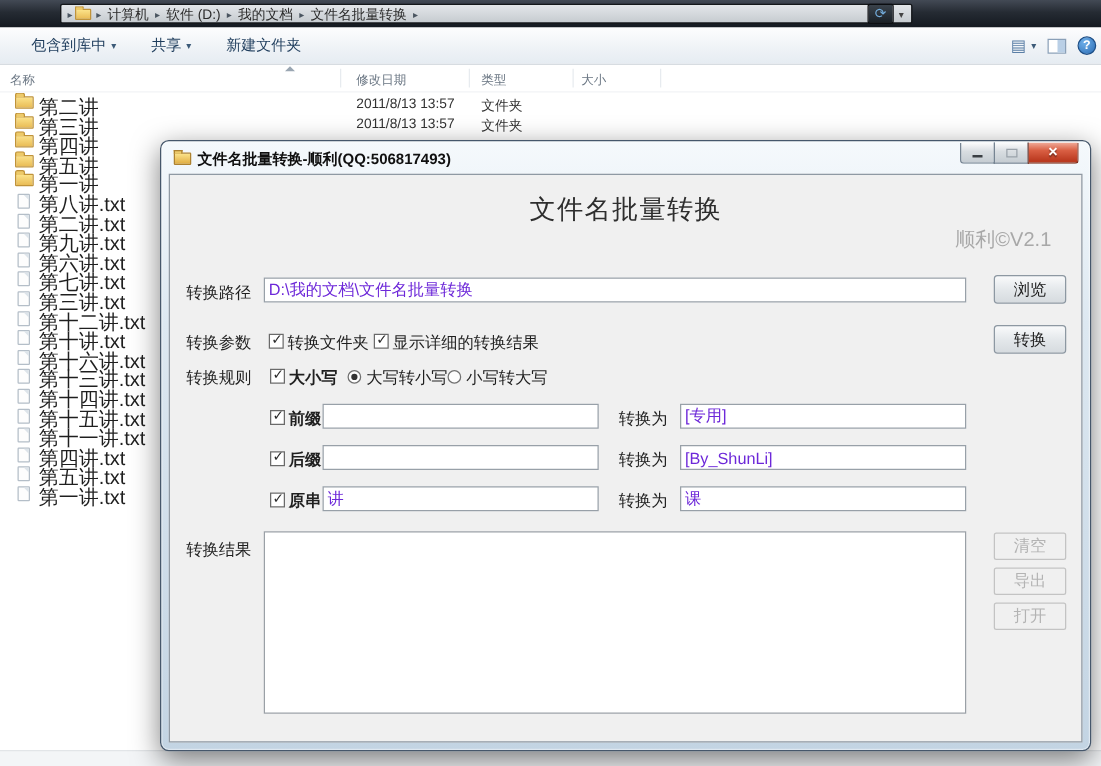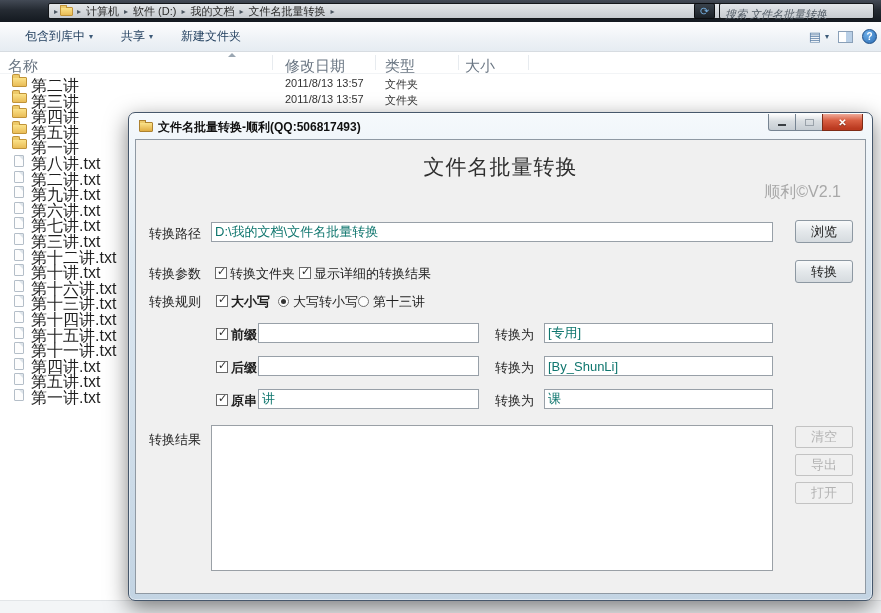--- a/index.html
+++ b/index.html
@@ -43,21 +43,21 @@
   .icon-viewlist { color:#5b7fa6; font-size:13px; }
   .icon-viewlist::before { content:"▤"; }
   .icon-preview { width:15px; height:12px; border:1px solid #8aa0b8; background:#fff; position:relative; }
   .icon-preview::after { content:""; position:absolute; right:0; top:0; width:6px; height:100%; background:#b9cfe6; }
   .icon-help { width:15px; height:15px; border-radius:50%; background:radial-gradient(circle at 35% 30%,#6fb0ea,#2b6cb4);
     border:1px solid #1d4e86; color:#fff; font-size:10px; font-weight:bold; text-align:center; line-height:14px; }
   .icon-help::before { content:"?"; }
 
   
   .colhead { position:absolute; left:0; top:52px; width:100%; height:22px; background:#fff;
-    font-size:15px; color:#6a7683; border-bottom:1px solid #f2f4f6; }
+    font-size:10px; color:#6a7683; border-bottom:1px solid #f2f4f6; }
   .colhead .h { position:absolute; top:5px; cursor:default; }
   .h-name { left:8px; } .h-date { left:285px; } .h-type { left:385px; } .h-size { left:465px; }
   .col-sep { position:absolute; top:3px; width:1px; height:15px; background:#e7ebef; }
   .sort-asc { position:absolute; left:228px; top:1px; width:0; height:0;
     border-left:4px solid transparent; border-right:4px solid transparent; border-bottom:4px solid #9aa6b2; }
 
   
   .filelist { position:absolute; left:0; top:75px; width:100%; }
   .frow { position:relative; height:15.6px; width:100%; }
   .ficon { position:absolute; top:2px; }
@@ -100,21 +100,21 @@
 
   .dlg-content { position:absolute; left:6px; right:6px; top:26px; bottom:6px;
     background:#f0f0f0; border:1px solid #8f99a3; }
   .dlg-heading { position:absolute; left:0; top:13px; width:100%; text-align:center;
     font-size:21px; color:#2e2e2e; letter-spacing:1px; }
   .dlg-version { position:absolute; top:42px; right:24px; font-size:16px; color:#a8a8a8; }
 
   .lbl { position:absolute; font-size:13px; color:#1f1f1f; white-space:nowrap; }
   .b { font-weight:bold; }
   .tfield { position:absolute; height:20px; border:1px solid #98a0a8; background:#fff;
-    font-family:"Liberation Sans", sans-serif; font-size:13px; color:#0f766e; padding:0 3px; outline:none; }
+    font-family:"Liberation Sans", sans-serif; font-size:13px; color:#6d28d9; padding:0 3px; outline:none; }
   .btn { position:absolute; width:58px; height:23px; border:1px solid #8d98a2; border-radius:3px;
     background:linear-gradient(#f9fafb,#e4e8eb 50%,#d6dbdf); font-size:13px; color:#222;
     display:flex; align-items:center; justify-content:center; cursor:default; }
   .btn.disabled { background:#f0f0f0; border:1px solid #c3c3c3; color:#b3b3b3; border-radius:2px; height:22px; }
   .cb { position:absolute; width:12px; height:12px; background:#fff; border:1px solid #6a6a6a; }
   .cb.checked::after { content:"✓"; position:absolute; left:1px; top:-3px; font-size:11px; color:#2b2b2b; }
   .radio { position:absolute; width:11px; height:11px; border:1px solid #707070; border-radius:50%; background:#fdfdfd; }
   .radio.sel::after { content:""; position:absolute; left:2px; top:2px; width:5px; height:5px;
     background:#333; border-radius:50%; }
   .result-area { position:absolute; left:75px; top:285px; width:562px; height:146px;
@@ -135,23 +135,20 @@
       <span class="sep"></span>
       <span class="crumb">软件 (D:)</span>
       <span class="sep"></span>
       <span class="crumb">我的文档</span>
       <span class="sep"></span>
       <span class="crumb">文件名批量转换</span>
       <span class="sep"></span>
       <span class="addr-drop"></span>
     </div>
     <div class="refresh"></div>
-    <div class="searchbox">
-      <input type="text" placeholder="搜索 文件名批量转换" style="">
-    </div>
   </div>
 
   <div class="toolbar">
     <div class="tb-left">
       <span class="tb-item">
         <span>包含到库中</span>
         <span class="tb-arrow"></span>
       </span>
       <span class="tb-item">
         <span>共享</span>
@@ -345,21 +342,21 @@
       <span class="cb checked" style="left:163px; top:127px;"></span>
       <span class="lbl" style="left:178px; top:125px;">显示详细的转换结果</span>
       <div class="btn" style="left:659px; top:120px;">转换</div>
 
       <span class="lbl" style="left:13px; top:153px;">转换规则</span>
       <span class="cb checked" style="left:80px; top:155px;"></span>
       <span class="lbl b" style="left:95px; top:153px;">大小写</span>
       <span class="radio sel" style="left:142px; top:156px;"></span>
       <span class="lbl" style="left:157px; top:153px;">大写转小写</span>
       <span class="radio" style="left:222px; top:156px;"></span>
-      <span class="lbl" style="left:237px; top:153px;">第十三讲</span>
+      <span class="lbl" style="left:237px; top:153px;">小写转大写</span>
 
       <span class="cb checked" style="left:80px; top:188px;"></span>
       <span class="lbl b" style="left:95px; top:186px;">前缀</span>
       <input class="tfield" style="left: 122px; top: 183px; width: 221px;" type="text" value="">
       <span class="lbl" style="left:359px; top:186px;">转换为</span>
       <input class="tfield" style="left: 408px; top: 183px; width: 229px;" type="text" value="[专用]">
 
       <span class="cb checked" style="left:80px; top:221px;"></span>
       <span class="lbl b" style="left:95px; top:219px;text-align:center;">后缀</span>
       <input class="tfield" style="left: 122px; top: 216px; width: 221px;" type="text" value="">

